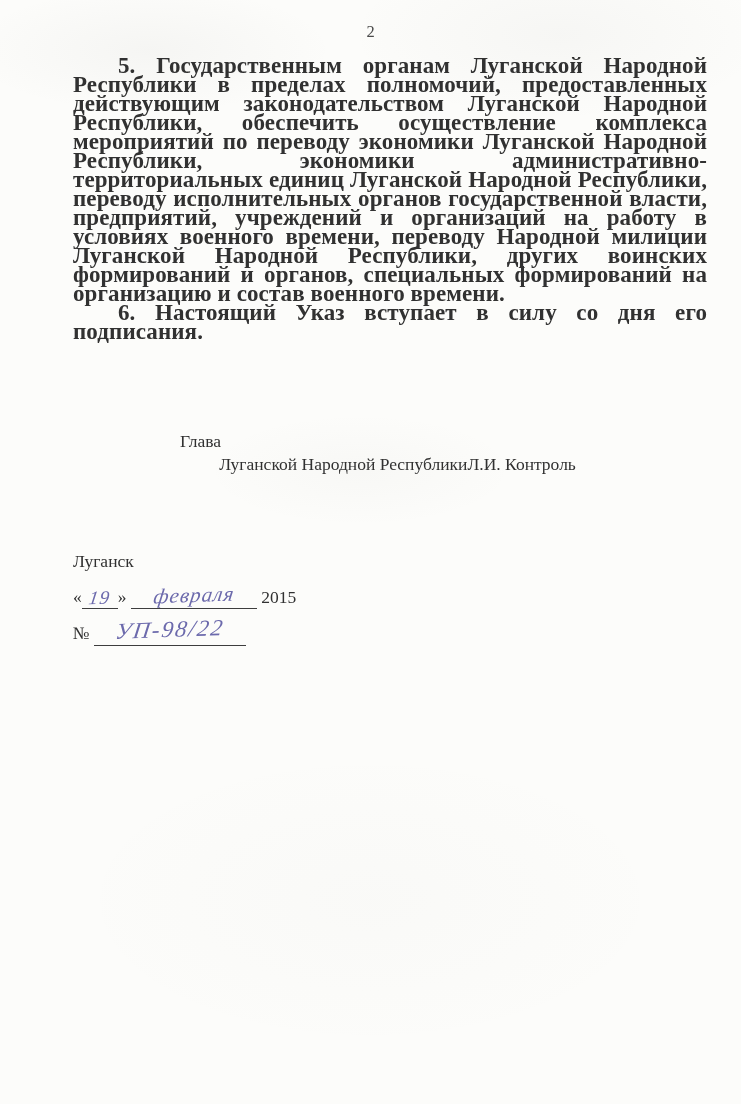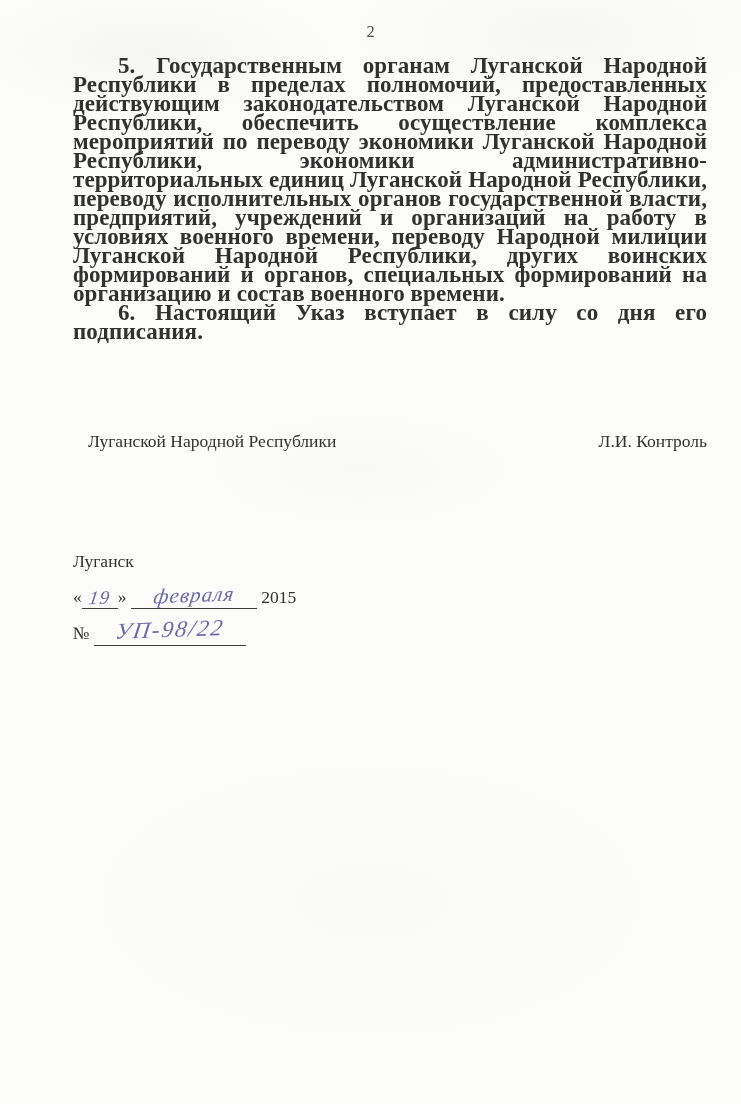--- a/index.html
+++ b/index.html
@@ -50,21 +50,21 @@
     position: absolute;
     top: 430px;
     left: 73px;
     width: 634px;
     font-size: 17.5px;
     line-height: 22.5px;
   }
   .sig-post-line1 { padding-left: 107px; }
   .sig-row {
     display: flex;
-    justify-content: space-between;
+    justify-content: center;
     align-items: baseline;
   }
   .sig-post-line2 { padding-left: 15px; }
   .footer {
     position: absolute;
     top: 537px;
     left: 73px;
     font-size: 17.5px;
     line-height: 21.5px;
   }
@@ -98,20 +98,21 @@
 <div class="page">
 
   <div class="page-number">2</div>
 
   <div class="content">
     <p>5. Государственным органам Луганской Народной Республики в пределах полномочий, предоставленных действующим законодательством Луганской Народной Республики, обеспечить осуществление комплекса мероприятий по переводу экономики Луганской Народной Республики, экономики административно-территориальных единиц Луганской Народной Республики, переводу исполнительных органов государственной власти, предприятий, учреждений и организаций на работу в условиях военного времени, переводу Народной милиции Луганской Народной Республики, других воинских формирований и органов, специальных формирований на организацию и состав военного времени.</p>
     <p>6. Настоящий Указ вступает в силу со дня его подписания.</p>
   </div>
 
   <div class="signature">
+    <div class="sig-post-line1">Глава</div>
     <div class="sig-row">
       <span class="sig-post-line2">Луганской Народной Республики</span>
       <span>Л.И. Контроль</span>
     </div>
   </div>
 
   <div class="footer">
     <div class="footer-line">Луганск</div>
 
     <div class="footer-line"><span>«</span><span class="slot slot-day"><span class="hw hw-day">19</span></span><span>»</span>

